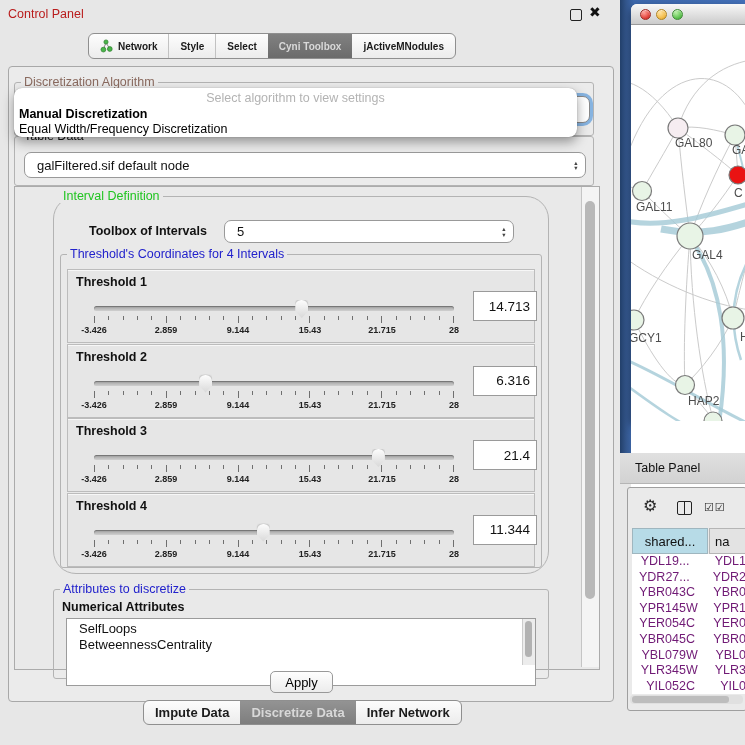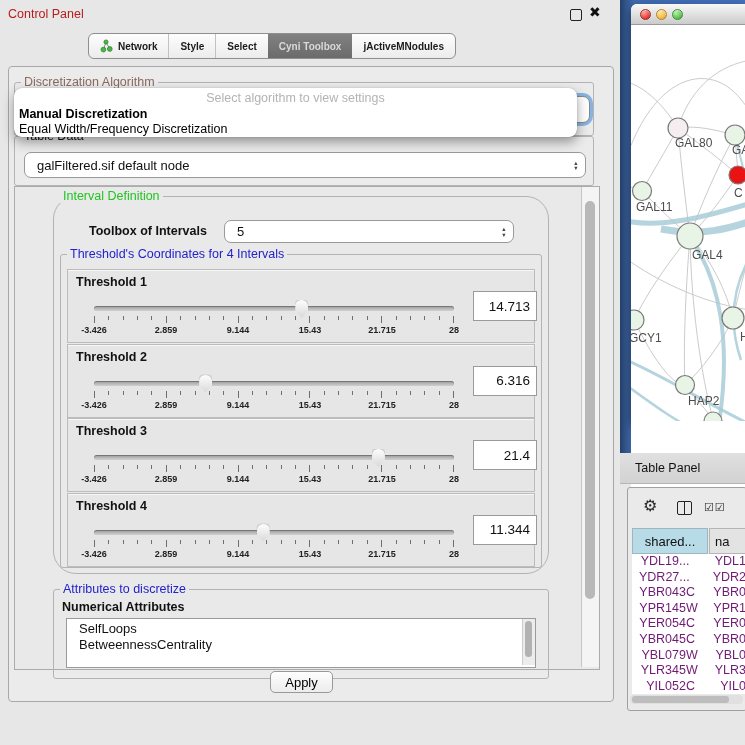--- a/index.html
+++ b/index.html
@@ -74,21 +74,21 @@
   .th-ticks i{width:1px;background:#6f6f6f;display:block;}
   .th-ticks i.minor{height:4px;}
   .th-ticks i.major{height:7px;}
   .th-lbls{position:absolute;top:27px;left:0;width:100%;height:10px;}
   .th-lbls span{position:absolute;transform:translateX(-50%);font-size:9px;font-weight:bold;color:#222;white-space:nowrap;}
   .th-value{position:absolute;left:405px;top:21px;width:56px;height:28px;background:#fff;border:1px solid #9a9a9a;
             font-size:13.5px;display:flex;align-items:center;justify-content:flex-end;padding-right:6px;}
 
   #fs-attr{left:38px;top:402px;width:494px;height:88px;}
   #na-label{position:absolute;left:8px;top:10px;font-weight:bold;font-size:12.5px;}
-  #attr-list{position:absolute;left:12px;top:28px;width:470px;height:50px;background:#fff;border:1px solid #9b9b9b;
+  #attr-list{position:absolute;left:12px;top:28px;width:470px;height:68px;background:#fff;border:1px solid #9b9b9b;
              overflow:hidden;padding-top:2px;box-sizing:border-box;}
   #attr-list .item{padding-left:12px;font-size:13px;line-height:16px;white-space:nowrap;}
   #list-scroll{position:absolute;right:0px;top:0px;width:12px;height:46px;background:#ececec;border-left:1px solid #ccc;}
   #list-scroll .thumb{position:absolute;left:2px;top:2px;width:7px;height:36px;background:#b2b2b2;border-radius:4px;}
 
   #apply-btn{left:270px;top:671px;width:63px;height:22px;background:linear-gradient(#fefefe,#ececec);
              border:1px solid #999;border-radius:5px;font-size:13px;display:flex;align-items:center;justify-content:center;}
 
   #bottomstrip{left:143px;top:700px;height:23px;display:flex;border:1px solid #8f8f8f;border-radius:6px;
                background:linear-gradient(#fcfcfc,#ececec);overflow:hidden;}
@@ -395,20 +395,31 @@
         </div>
     </div>
 
     <div id="vscroll">
       <div class="thumb"></div>
     </div>
   </div>
 
   <button class="abs" id="apply-btn">Apply</button>
 
+  <div class="abs" id="bottomstrip">
+      <div class="seg">
+        <span>Impute Data</span>
+      </div>
+      <div class="seg sel">
+        <span>Discretize Data</span>
+      </div>
+      <div class="seg">
+        <span>Infer Network</span>
+      </div>
+    </div>
 
   <div class="abs" id="blue-bg"></div>
   <div class="abs" id="net-window">
     <div id="net-titlebar">
       <span class="light red"></span>
       <span class="light yellow"></span>
       <span class="light green"></span>
     </div>
     <div id="net-canvas"><svg width="114" height="396" viewBox="0 0 114 396">
           <path d="M47,103 C60,60 90,40 120,35" fill="none" stroke="#cbcbcb" stroke-width="1"></path>

